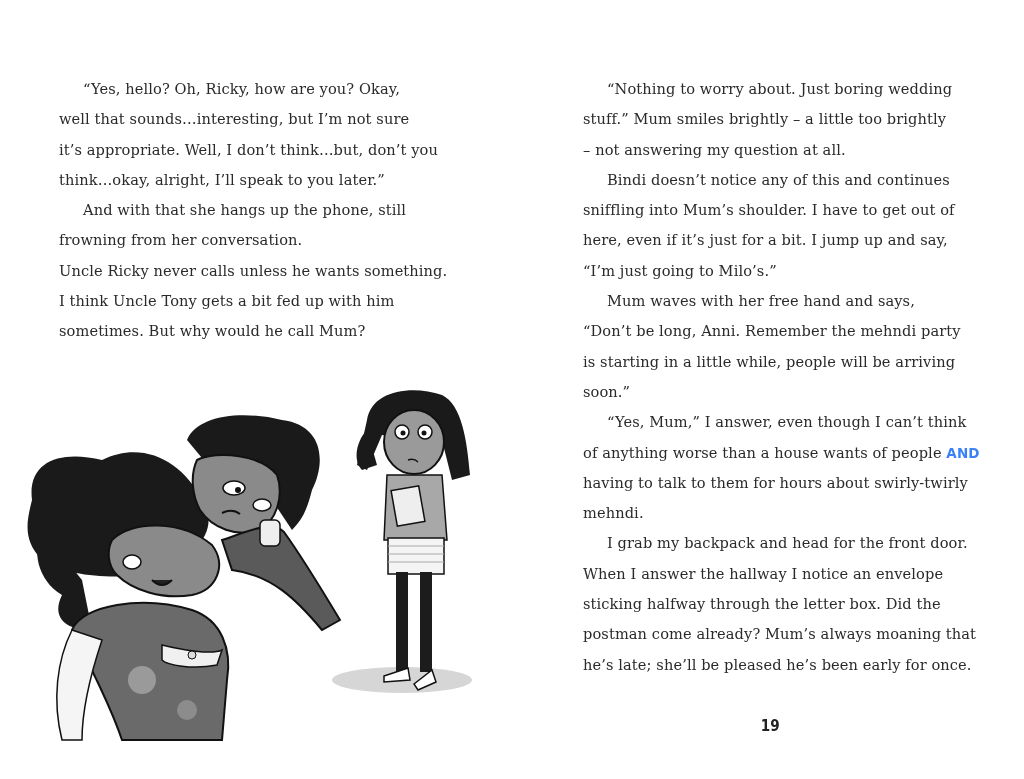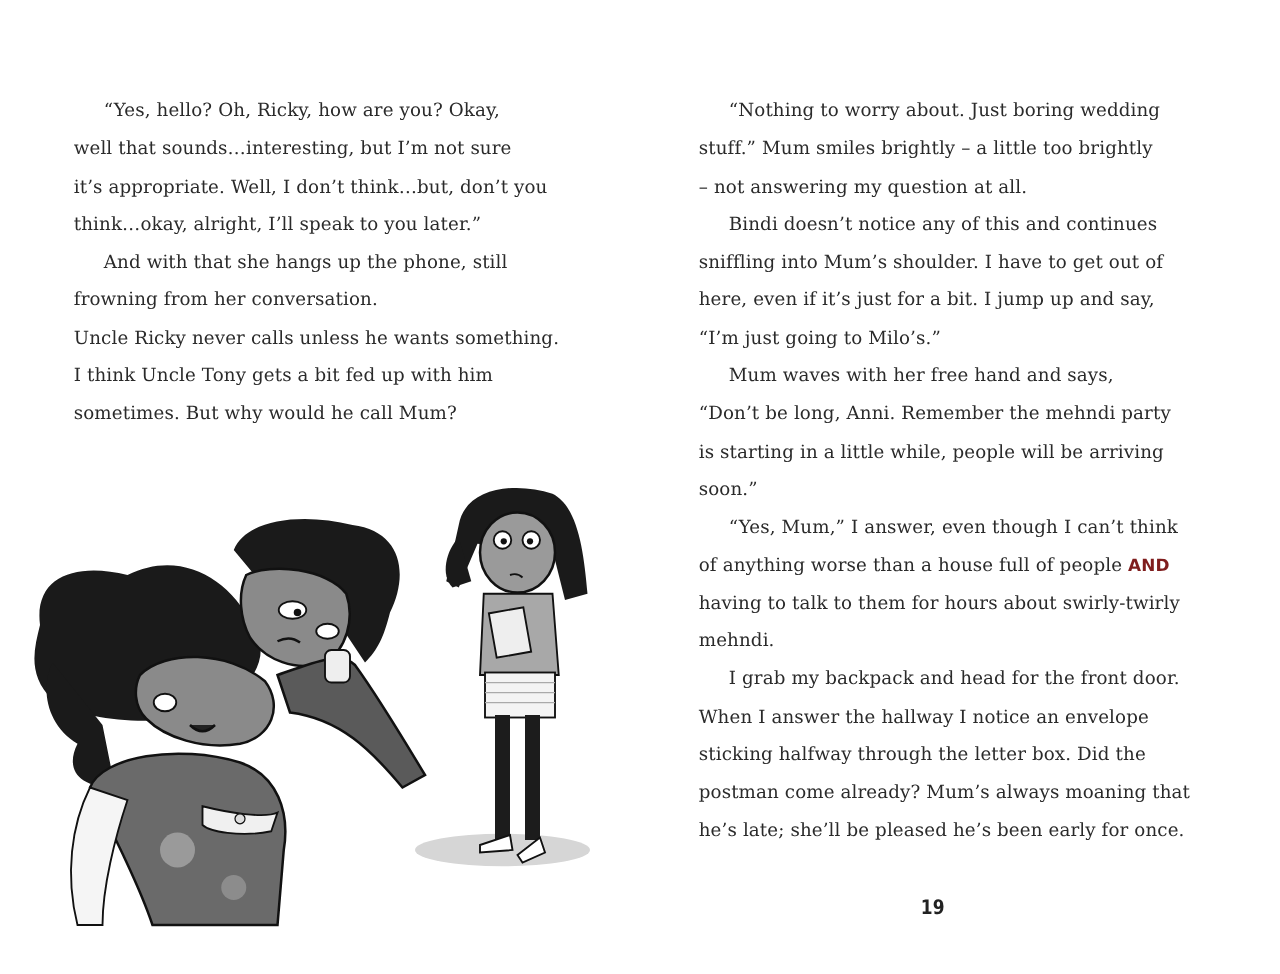--- a/index.html
+++ b/index.html
@@ -1,29 +1,29 @@
 <!DOCTYPE html>
 <html><head>
 <meta charset="utf-8">
 <style>
   html, body { margin: 0; padding: 0; background: #ffffff; }
   body { width: 1024px; height: 779px; position: relative; overflow: hidden; }
   .page { position: absolute; top: 0; height: 779px; }
   .page-left { left: 0; width: 512px; }
-  .page-right { left: 488px; width: 512px; }
+  .page-right { left: 512px; width: 512px; }
   .text-block {
     position: absolute; top: 74px;
     font-family: "DejaVu Serif", "Liberation Serif", serif;
     font-size: 14.6px; color: #2a2a2a; letter-spacing: 0.1px;
   }
   .page-left .text-block { left: 59px; width: 400px; }
   .page-right .text-block { left: 71px; width: 400px; }
   .line { height: 30.3px; line-height: 30.3px; white-space: nowrap; }
   .indent { padding-left: 24px; }
-  .bold-word { font-family: "DejaVu Sans", sans-serif; font-weight: bold; font-size: 13.5px; color: #7f1d1d; }
+  .bold-word { font-family: "DejaVu Sans", sans-serif; font-weight: bold; font-size: 13.5px; color: #3b82f6; }
   .page-number {
     position: absolute; left: 247px; top: 716px;
     font-family: "DejaVu Sans", sans-serif; font-weight: bold; font-size: 16px; color: #222;
     transform: scaleX(0.85);
   }
   .illustration { position: absolute; left: 22px; top: 380px; width: 470px; height: 390px; }
 </style>
 </head>
 <body>
 
@@ -111,21 +111,21 @@
     <div class="line">– not answering my question at all.</div>
     <div class="line indent">Bindi doesn’t notice any of this and continues</div>
     <div class="line">sniffling into Mum’s shoulder. I have to get out of</div>
     <div class="line">here, even if it’s just for a bit. I jump up and say,</div>
     <div class="line">“I’m just going to Milo’s.”</div>
     <div class="line indent">Mum waves with her free hand and says,</div>
     <div class="line">“Don’t be long, Anni. Remember the mehndi party</div>
     <div class="line">is starting in a little while, people will be arriving</div>
     <div class="line">soon.”</div>
     <div class="line indent">“Yes, Mum,” I answer, even though I can’t think</div>
-    <div class="line"><span>of anything worse than a house full of people </span><span class="bold-word">AND</span></div>
+    <div class="line"><span>of anything worse than a house wants of people </span><span class="bold-word">AND</span></div>
     <div class="line">having to talk to them for hours about swirly-twirly</div>
     <div class="line">mehndi.</div>
     <div class="line indent">I grab my backpack and head for the front door.</div>
     <div class="line">When I answer the hallway I notice an envelope</div>
     <div class="line">sticking halfway through the letter box. Did the</div>
     <div class="line">postman come already? Mum’s always moaning that</div>
     <div class="line">he’s late; she’ll be pleased he’s been early for once.</div>
   </div>
   <div class="page-number">19</div>
 </div>

